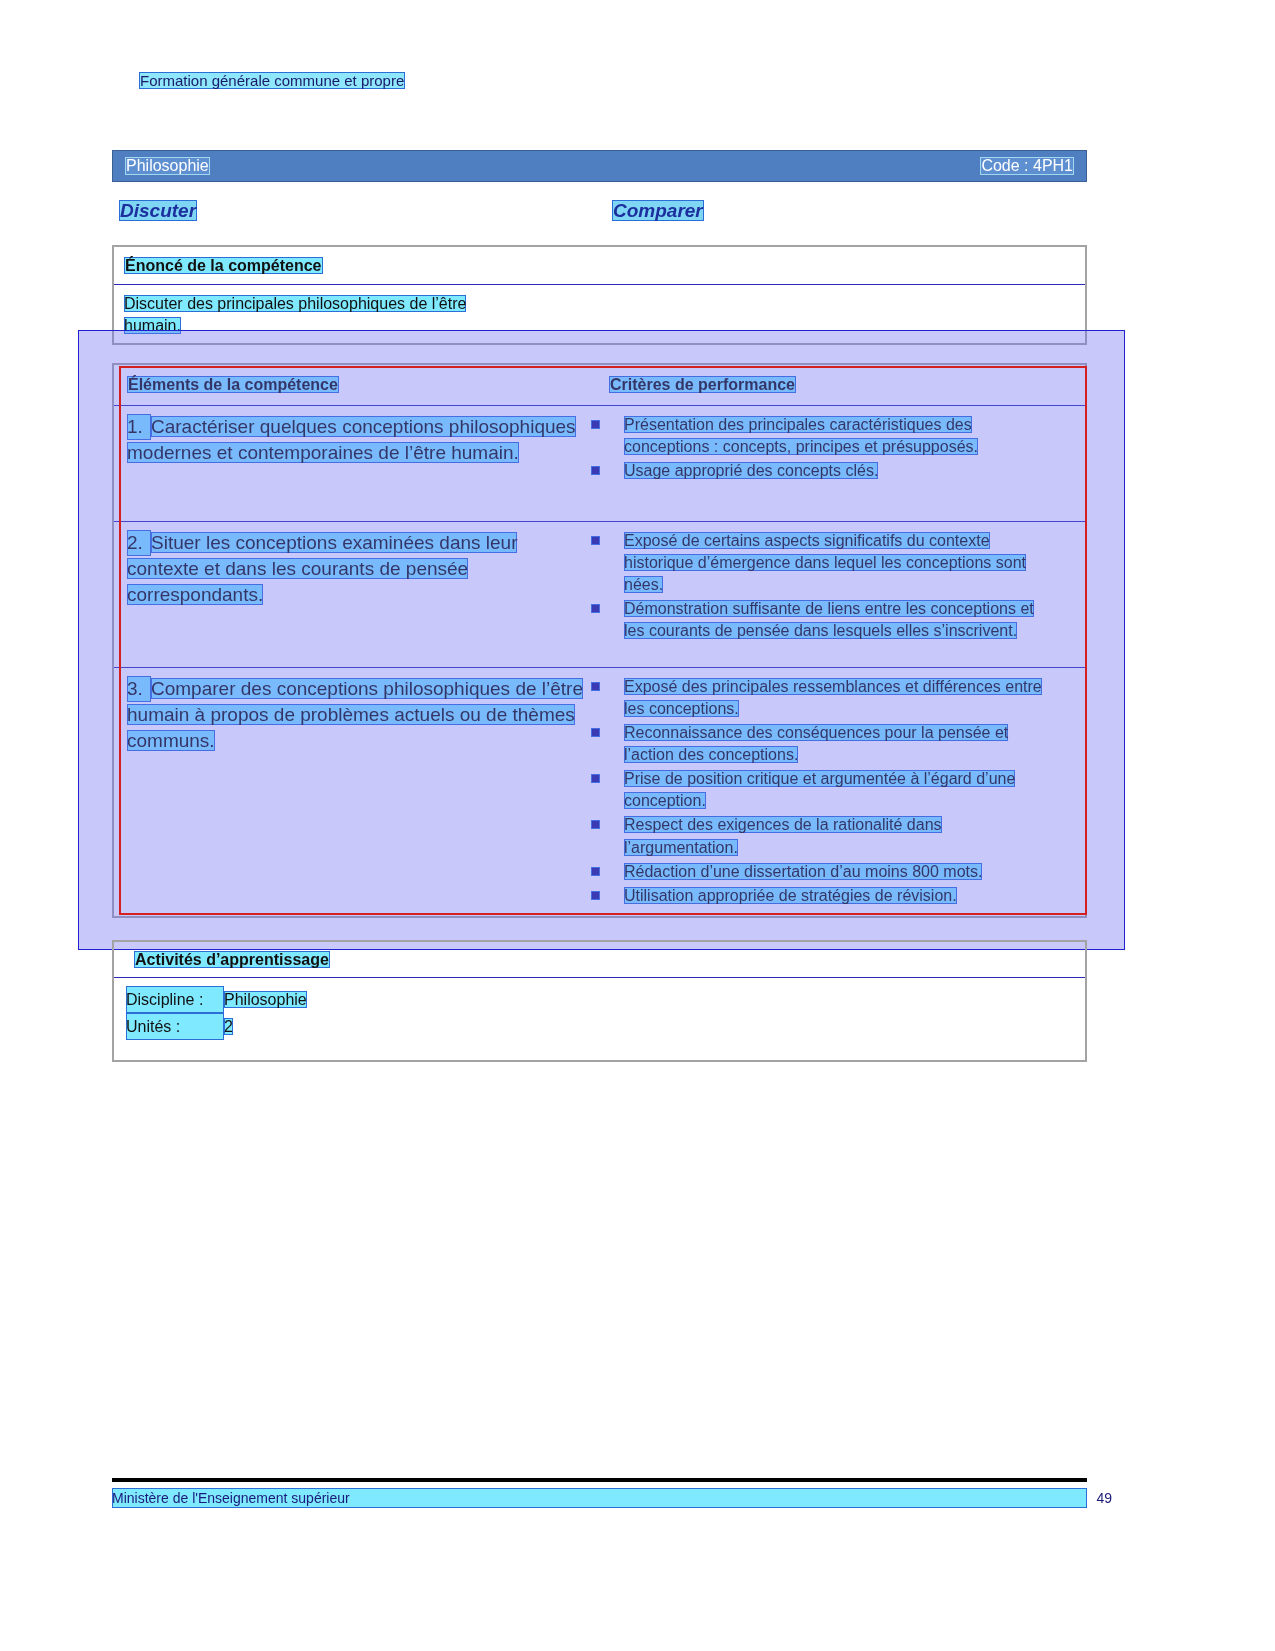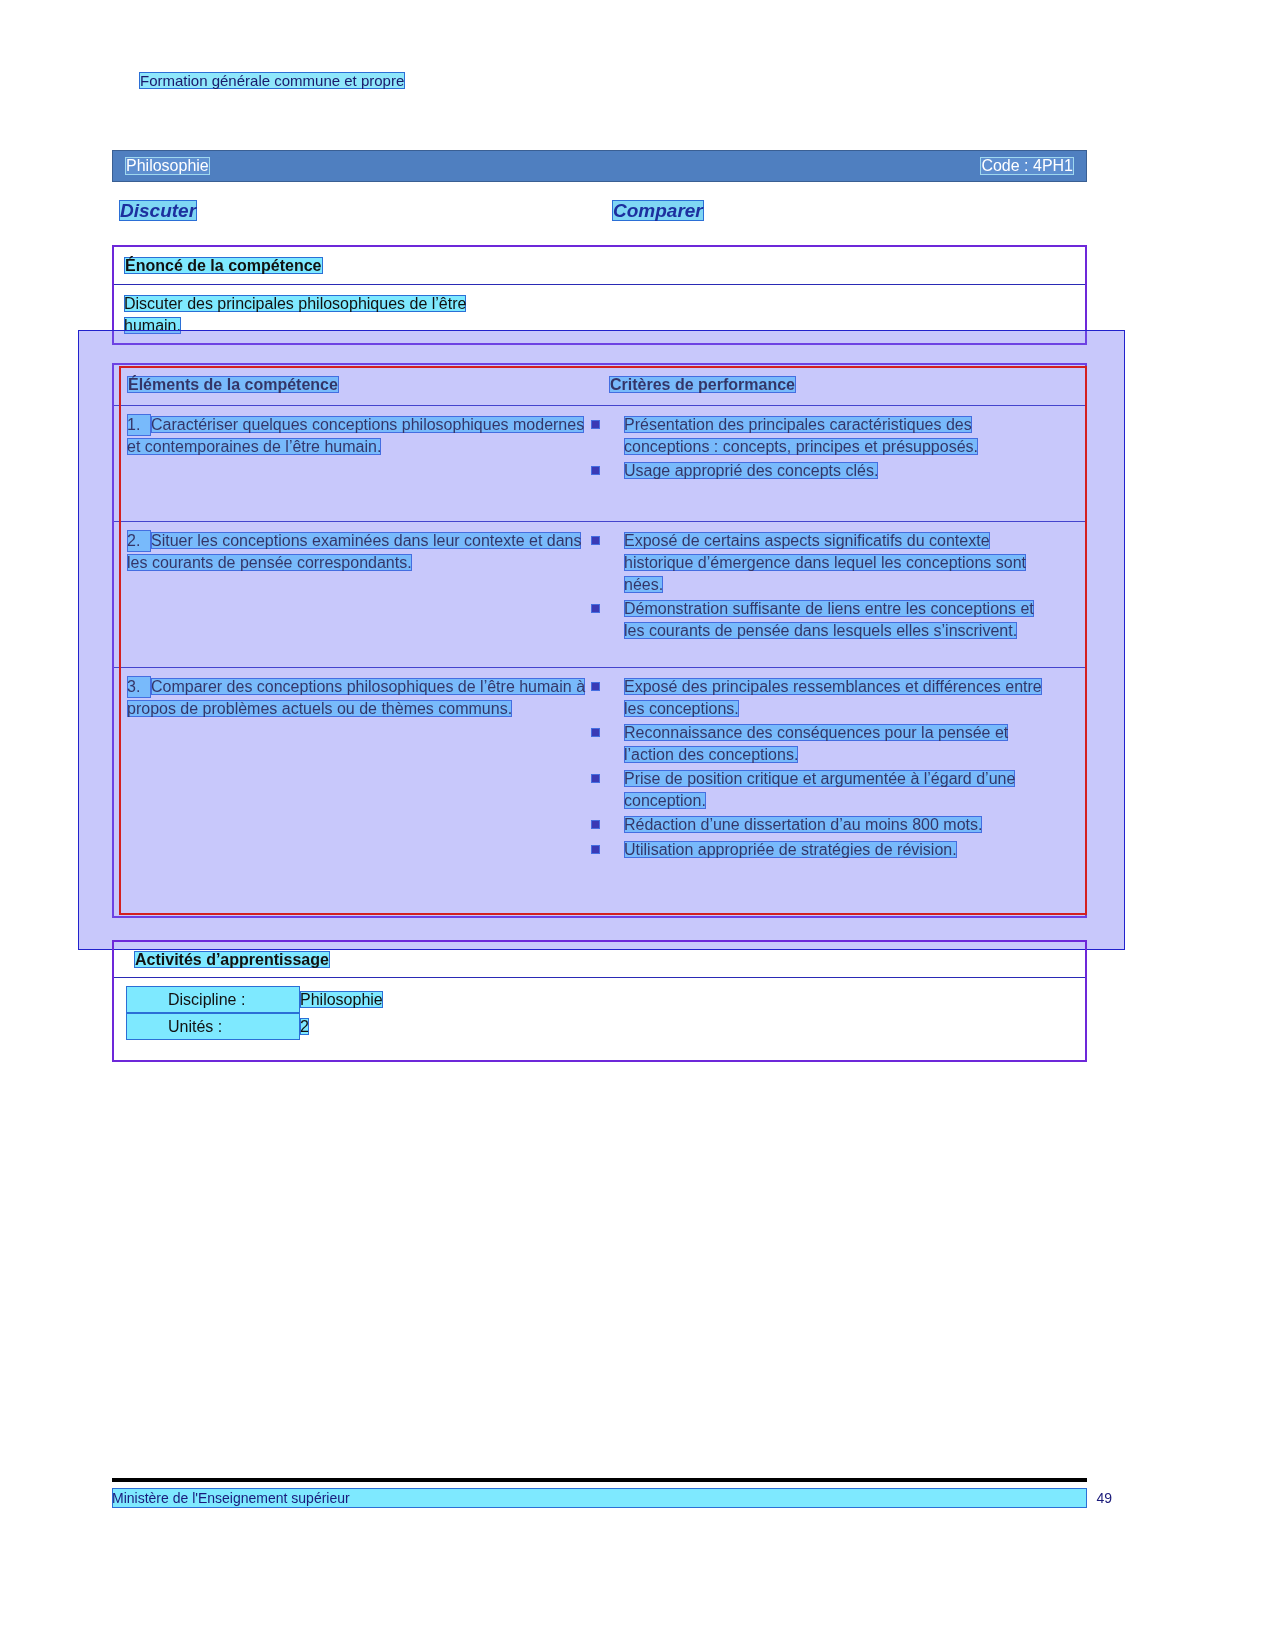--- a/index.html
+++ b/index.html
@@ -99,21 +99,21 @@
     width: 968px;
     height: 549px;
     border: 2px solid #d42020;
     box-sizing: border-box;
     pointer-events: none;
   }
 
   
   .box {
     position: absolute;
-    border: 2px solid #6d28d9;
+    border: 2px solid #a3a3a3;
     box-sizing: border-box;
     background: transparent;
   }
   .box-enonce {
     left: 112px;
     top: 245px;
     width: 975px;
     height: 100px;
   }
   .box-enonce .hdr-row {
@@ -157,21 +157,21 @@
     border-bottom: 1px solid #2a2ab5;
     min-height: 40px;
   }
   .tbl-row:last-child { border-bottom: none; }
 
   .cell-left {
     position: absolute;
     left: 13px;
     top: 8px;
     width: 460px;
-    font-size: 16px;
+    font-size: 19px;
     line-height: 1.38;
   }
   .cell-right {
     position: absolute;
     left: 468px;
     top: 8px;
     width: 470px;
     font-size: 16px;
     line-height: 1.38;
   }
@@ -216,21 +216,21 @@
     display: flex;
     align-items: center;
     padding-left: 20px;
     box-sizing: border-box;
   }
   .act-body {
     padding: 8px 0 0 12px;
     font-size: 16px;
     line-height: 1.7;
   }
-  .act-body .lbl { display: inline-block; width: 132px; padding-left: 42px; }
+  .act-body .lbl { display: inline-block; width: 98px; }
 
   
   .footer-rule {
     position: absolute;
     left: 112px;
     top: 1478px;
     width: 975px;
     height: 4px;
     background: #000000;
   }
@@ -320,21 +320,21 @@
 
     <div class="tbl-row" style="height:255px;">
       <div class="cell-left">
         <span class="num sel-txt">3.</span><span class="el-text sel-txt">Comparer des conceptions philosophiques de l’être humain à propos de problèmes actuels ou de thèmes communs.</span>
       </div>
       <div class="cell-right">
         <ul class="crit">
           <li><span class="bullet"></span><span class="sel-txt">Exposé des principales ressemblances et différences entre les conceptions.</span></li>
           <li><span class="bullet"></span><span class="sel-txt">Reconnaissance des conséquences pour la pensée et l’action des conceptions.</span></li>
           <li><span class="bullet"></span><span class="sel-txt">Prise de position critique et argumentée à l’égard d’une conception.</span></li>
-          <li><span class="bullet"></span></li>
+          <li><span class="bullet"></span><span class="sel-txt">Respect des exigences de la rationalité dans l’argumentation.</span></li>
           <li><span class="bullet"></span><span class="sel-txt">Rédaction d’une dissertation d’au moins 800 mots.</span></li>
           <li><span class="bullet"></span><span class="sel-txt">Utilisation appropriée de stratégies de révision.</span></li>
         </ul>
       </div>
     </div>
   </div>
 
   <div class="blue-overlay"></div>
   <div class="red-overlay"></div>
 

